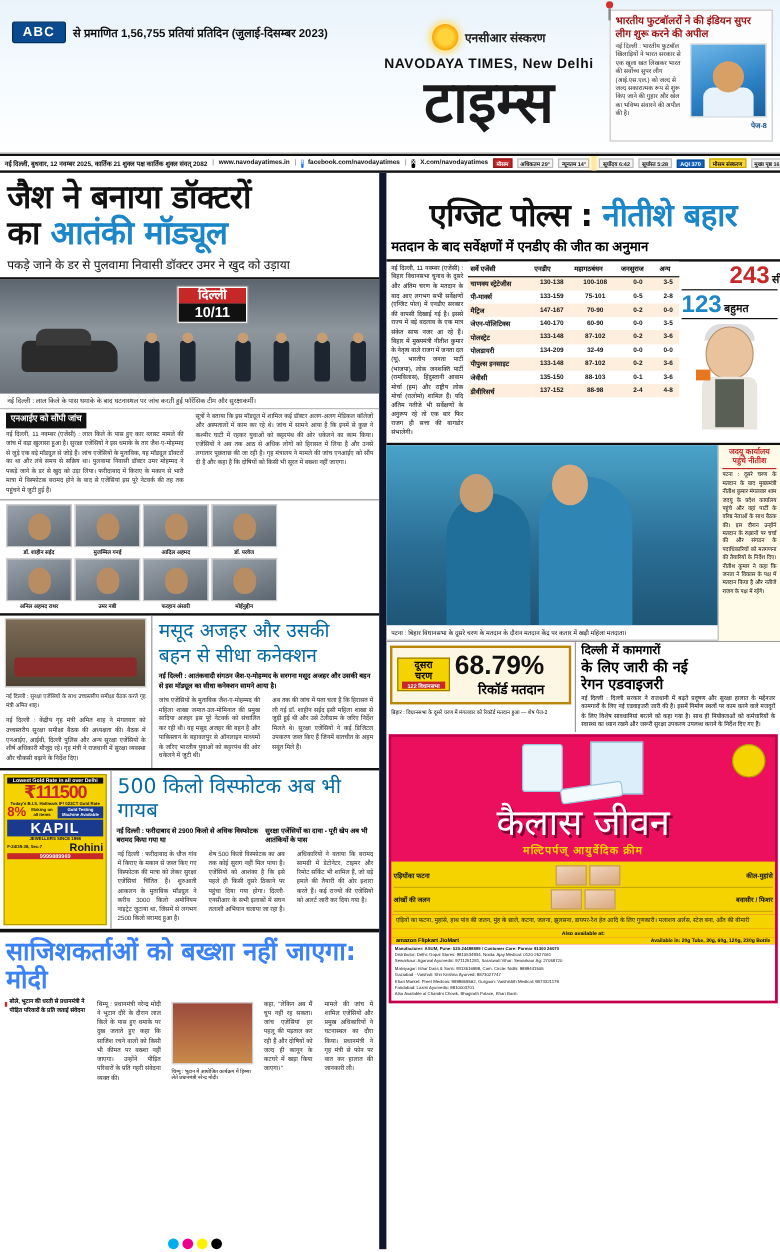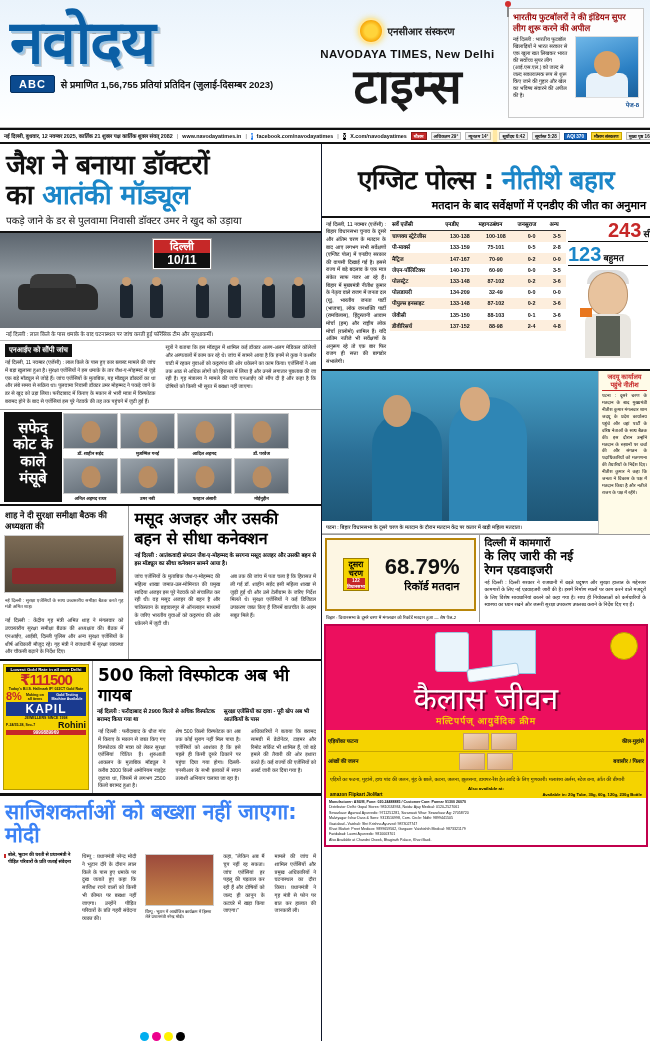--- a/index.html
+++ b/index.html
@@ -75,21 +75,21 @@
     text-align:center;line-height:7px;border-radius:1px;}
   .x-ic{display:inline-block;width:7px;height:7px;background:#000;color:#fff;font-size:5px;
     text-align:center;line-height:7px;border-radius:1px;}
   .strip-chip{border:1px solid #bbb;padding:0 2px;font-size:4.6px;background:#f4f4f4;}
   .strip-chip.red{background:#c62828;color:#fff;border-color:#8e1b1b;}
   .strip-chip.blue{background:#1565c0;color:#fff;border-color:#0d4a8e;}
   .strip-chip.yel{background:#fdd835;color:#111;border-color:#c9a800;}
 
   
   .main { display:flex; height:calc(1043px - 146px); }
-  .col-left  { width:322px; border-right:1px solid #0f172a; }
+  .col-left  { width:322px; border-right:6px solid #0f172a; }
   .col-right { width:328px; }
 
   
   .lead-head {
     font-family:"DejaVu Sans",sans-serif; font-weight:700; color:#111;
     font-size:27px; line-height:1.12; padding:6px 6px 0 6px; letter-spacing:-.5px;
   }
   .lead-head .hl { color:#1b86c8; }
   .lead-sub {
     font-size:10px; font-weight:400; color:#111; padding:3px 6px 4px;
@@ -128,22 +128,22 @@
     background:#b98d63;transform:translateX(-50%);}
   .sus .cap{font-size:4.6px;text-align:center;font-weight:700;padding-top:1px;color:#111;}
 
   .sec-head{
     font-size:8.5px;font-weight:700;padding:3px 5px 2px;color:#111;border-top:2px solid #111;
   }
   .mid-photo{height:58px;margin:2px 4px;background:linear-gradient(180deg,#7c6b55,#4e4335);border:1px solid #ccc;position:relative;}
   .mid-photo .tbl{position:absolute;left:6%;bottom:8px;width:88%;height:16px;background:#8a2b2b;border-radius:3px;}
 
   .hdl-md{
-    font-family:"DejaVu Sans",sans-serif;font-weight:700;font-size:16px;line-height:1.18;
-    color:#000000;padding:4px 5px 2px;
+    font-family:"DejaVu Sans",sans-serif;font-weight:400;font-size:16px;line-height:1.18;
+    color:#0369a1;padding:4px 5px 2px;
   }
   .hdl-sub{font-size:5.6px;padding:0 5px 3px;font-weight:700;}
 
   .gold-ad{
     width:86px;margin:3px;background:#f5d300;border:1px solid #b39a00;padding:2px;text-align:center;
   }
   .gold-ad .l1{font-size:4.4px;font-weight:700;color:#111;background:#111;color:#fff;}
   .gold-ad .l2{font-size:15px;font-weight:700;color:#c62828;line-height:1;letter-spacing:-1px;}
   .gold-ad .l3{font-size:3.6px;color:#111;font-weight:700;}
   .gold-ad .l4{font-size:11px;font-weight:700;color:#c62828;line-height:1;}
@@ -156,21 +156,21 @@
     color:#3b82f6;padding:5px 5px 3px;border-top:3px solid #111;
   }
   .bot-photo{height:52px;background:linear-gradient(180deg,#9c4a3c,#c98a4a);border:1px solid #ccc;margin:2px;}
 
   
   .exit-head{
     font-family:"DejaVu Sans",sans-serif;font-weight:700;font-size:26px;line-height:1.1;
     color:#111;padding:6px 6px 0; text-align:center; letter-spacing:-.5px;margin-top:16px;
   }
   .exit-head .hl{color:#1b86c8;}
-  .exit-sub{font-size:11px;font-weight:700;text-align:right;padding:2px 4px 4px;border-bottom:2px solid #111;}
+  .exit-sub{font-size:11px;font-weight:700;text-align:left;padding:2px 4px 4px;border-bottom:2px solid #111;}
 
   .poll-wrap{display:flex;}
   .poll-lead{width:68px;padding:3px 4px;font-size:5.1px;line-height:1.5;text-align:justify;}
   .poll-table{flex:1;font-size:5.6px;}
   .poll-table table{border-collapse:collapse;width:100%;}
   .poll-table th{background:#fff;font-size:5.6px;font-weight:700;text-align:left;padding:2px 2px;border-bottom:1px solid #333;}
   .poll-table td{padding:1.6px 2px;font-weight:700;color:#111;}
   .poll-table tbody tr:nth-child(odd){background:#fdeedd;}
   .poll-table td.name{text-align:left;}
   .poll-table td.num{text-align:center;font-size:5.4px;}
@@ -191,21 +191,21 @@
   .nitish-toon .flag{position:absolute;left:12px;top:40px;width:12px;height:9px;background:#e8761e;}
 
   .bihar-photo{height:150px;background:linear-gradient(180deg,#4aa3c9,#2b6f96 55%,#1e5676);position:relative;overflow:hidden;}
   .bihar-photo .w1,.bihar-photo .w2{position:absolute;bottom:0;border-radius:40px 40px 0 0;}
   .bihar-photo .w1{left:18%;width:70px;height:110px;background:#1f6f9a;}
   .bihar-photo .w2{left:46%;width:78px;height:124px;background:#2f86b5;}
   .bihar-photo .f1{position:absolute;left:22%;top:24px;width:28px;height:32px;border-radius:50%;background:#c79d74;}
   .bihar-photo .f2{position:absolute;left:50%;top:16px;width:30px;height:34px;border-radius:50%;background:#d6a97f;}
   .bihar-cap{font-size:5.2px;padding:2px 4px;border-bottom:1px solid #bbb;}
 
-  .vote-box{border:2px solid #b8860b;background:#fdf6e3;margin:3px;padding:16px;display:flex;gap:16px;align-items:center;}
+  .vote-box{border:2px solid #b8860b;background:#fdf6e3;margin:3px;padding:4px;display:flex;gap:4px;align-items:center;}
   .vote-stamp{background:#f5d300;border:1px solid #9c7d00;text-align:center;padding:1px 3px;width:44px;}
   .vote-stamp .a{font-size:8px;font-weight:700;line-height:1.15;}
   .vote-stamp .b{font-size:4.6px;font-weight:700;background:#c62828;color:#fff;}
   .vote-pct{font-size:22px;font-weight:700;color:#111;line-height:1;}
   .vote-lbl{font-size:11px;font-weight:700;text-align:right;}
   .vote-note{font-size:4.4px;padding:0 4px 2px;}
 
   .side-col{
     width:52px;border-left:1px solid #bbb;background:#fffbe8;padding:2px 3px;
   }
@@ -235,21 +235,20 @@
   .cmyk{position:absolute;bottom:2px;left:140px;display:flex;gap:3px;}
   .cmyk i{width:9px;height:9px;border-radius:50%;display:block;}
 </style>
 </head>
 <body>
 
 <div class="page">
 
   <div class="masthead">
     <div class="mast-logo">
-      <div class="nav-hi">नवोदय</div>
       <div class="abc-row">
         <span class="abc-badge">ABC</span>
         <span class="abc-text">से प्रमाणित 1,56,755 प्रतियां प्रतिदिन (जुलाई-दिसम्बर 2023)</span>
       </div>
     </div>
 
     <div class="mast-center">
       <div class="sun-row">
         <span class="sun"></span>
         <span class="ncr-text">एनसीआर संस्करण</span>
@@ -325,21 +324,20 @@
         <div class="tc" style="width:50%">
           <span class="kicker">एनआईए को सौंपी जांच</span>
           <div>नई दिल्ली, 11 नवम्बर (एजेंसी) : लाल किले के पास हुए कार ब्लास्ट मामले की जांच में बड़ा खुलासा हुआ है। सुरक्षा एजेंसियों ने इस धमाके के तार जैश-ए-मोहम्मद से जुड़े एक बड़े मॉड्यूल से जोड़े हैं। जांच एजेंसियों के मुताबिक, यह मॉड्यूल डॉक्टरों का था और लंबे समय से सक्रिय था। पुलवामा निवासी डॉक्टर उमर मोहम्मद ने पकड़े जाने के डर से खुद को उड़ा लिया। फरीदाबाद में किराए के मकान से भारी मात्रा में विस्फोटक बरामद होने के बाद से एजेंसियां इस पूरे नेटवर्क की तह तक पहुंचने में जुटी हुई हैं।</div>
         </div>
         <div class="tc" style="width:50%">
           <div>सूत्रों ने बताया कि इस मॉड्यूल में शामिल कई डॉक्टर अलग-अलग मेडिकल कॉलेजों और अस्पतालों में काम कर रहे थे। जांच में सामने आया है कि इनमें से कुछ ने कश्मीर घाटी में रहकर युवाओं को कट्टरपंथ की ओर धकेलने का काम किया। एजेंसियों ने अब तक आठ से अधिक लोगों को हिरासत में लिया है और उनसे लगातार पूछताछ की जा रही है। गृह मंत्रालय ने मामले की जांच एनआईए को सौंप दी है और कहा है कि दोषियों को किसी भी सूरत में बख्शा नहीं जाएगा।</div>
         </div>
       </div>
 
       <div style="display:flex;align-items:stretch;padding:2px 4px;border-top:1px solid #999;">
-        <div class="black-box">सफेद कोट के काले मंसूबे</div>
         <div class="suspects">
           <div class="sus">
               <div class="ph"></div>
               <div class="cap">डॉ. शाहीन सईद</div>
             </div>
           <div class="sus">
               <div class="ph"></div>
               <div class="cap">मुजम्मिल गनई</div>
             </div>
           <div class="sus">
@@ -364,21 +362,20 @@
             </div>
           <div class="sus">
               <div class="ph"></div>
               <div class="cap">मोईनुद्दीन</div>
             </div>
         </div>
       </div>
 
       <div style="display:flex;border-top:2px solid #111;">
         <div style="width:40%">
-          <div class="sec-head" style="border-top:0">शाह ने दी सुरक्षा समीक्षा बैठक की अध्यक्षता की</div>
           <div class="mid-photo">
               <span class="tbl"></span>
             </div>
           <div class="tc" style="font-size:4.6px">नई दिल्ली : सुरक्षा एजेंसियों के साथ उच्चस्तरीय समीक्षा बैठक करते गृह मंत्री अमित शाह।</div>
           <div class="tc">नई दिल्ली : केंद्रीय गृह मंत्री अमित शाह ने मंगलवार को उच्चस्तरीय सुरक्षा समीक्षा बैठक की अध्यक्षता की। बैठक में एनआईए, आईबी, दिल्ली पुलिस और अन्य सुरक्षा एजेंसियों के शीर्ष अधिकारी मौजूद रहे। गृह मंत्री ने राजधानी में सुरक्षा व्यवस्था और चौकसी बढ़ाने के निर्देश दिए।</div>
         </div>
         <div style="width:60%;border-left:1px solid #999">
           <div class="hdl-md">मसूद अजहर और उसकी</div>
           <div class="hdl-md" style="padding-top:0">बहन से सीधा कनेक्शन</div>
           <div class="hdl-sub">नई दिल्ली : आतंकवादी संगठन जैश-ए-मोहम्मद के सरगना मसूद अजहर और उसकी बहन से इस मॉड्यूल का सीधा कनेक्शन सामने आया है।</div>

